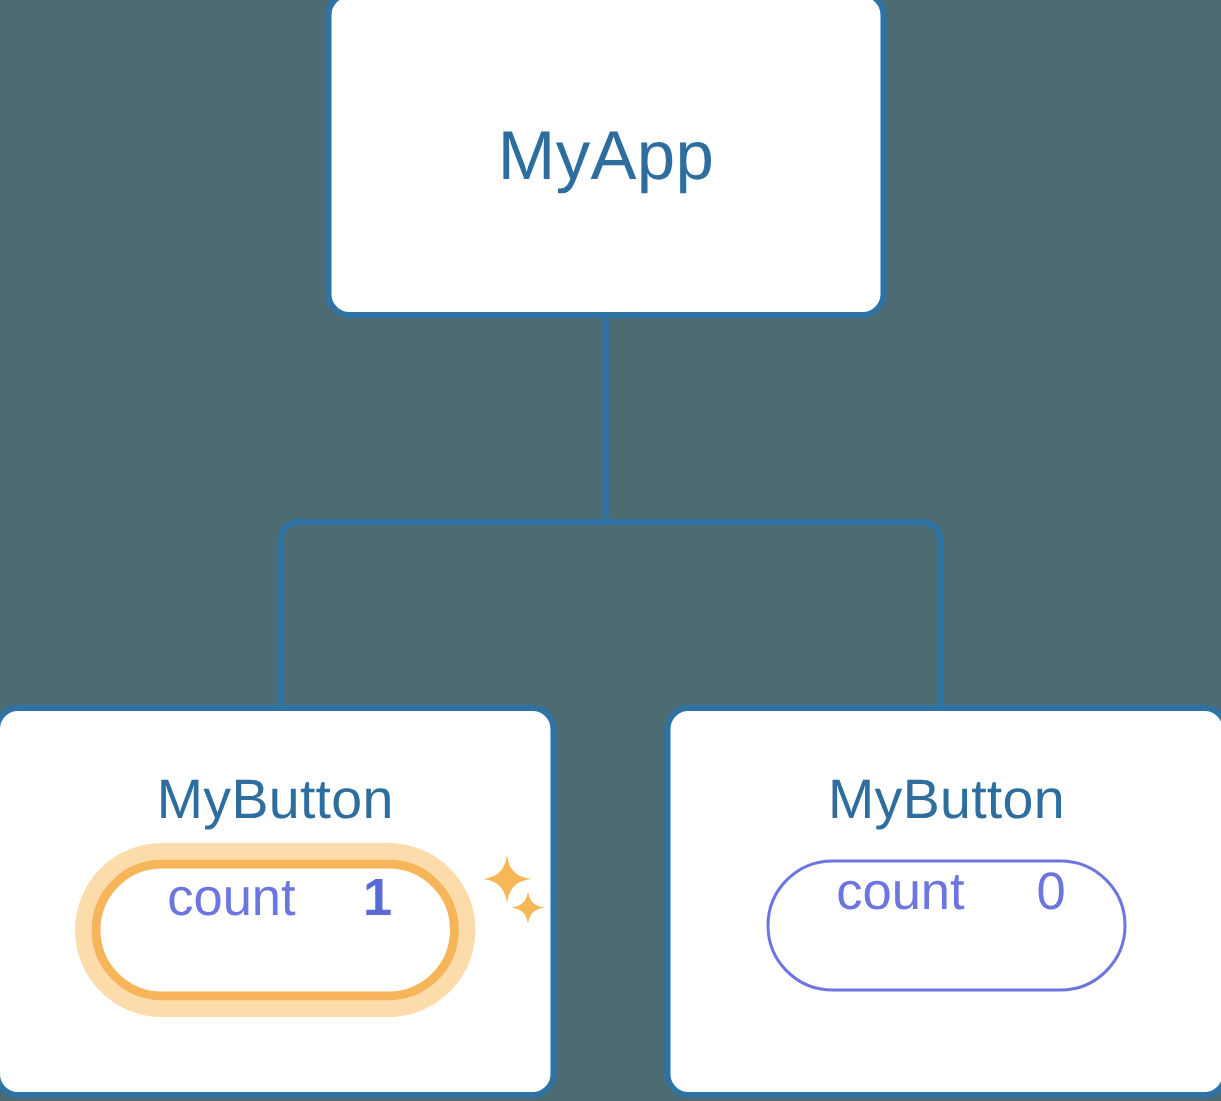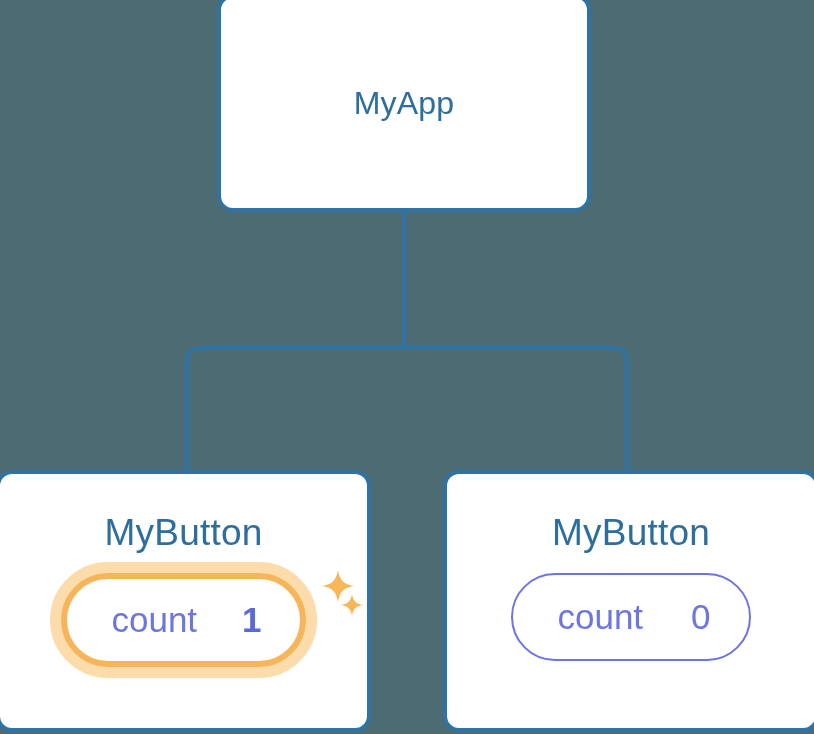--- a/index.html
+++ b/index.html
@@ -68,34 +68,34 @@
   .card-title {
     color: #2d6e9e;
     font-size: 37px;
     font-weight: 400;
     letter-spacing: 0.2px;
     line-height: 1;
     white-space: nowrap;
   }
 
   .card-root .card-title {
-    font-size: 32px;
+    font-size: 46px;
   }
 
   
   .pill-wrap {
     position: relative;
     margin-top: 22px;
     display: flex;
   }
 
   .pill {
     position: relative;
     display: flex;
-    align-items: center;
+    align-items: flex-start;
     border-radius: 999px;
     box-sizing: border-box;
     background: #ffffff;
     z-index: 2;
   }
 
   
   .pill.plain {
     border: 2px solid #6c75e0;
     height: 88px;

